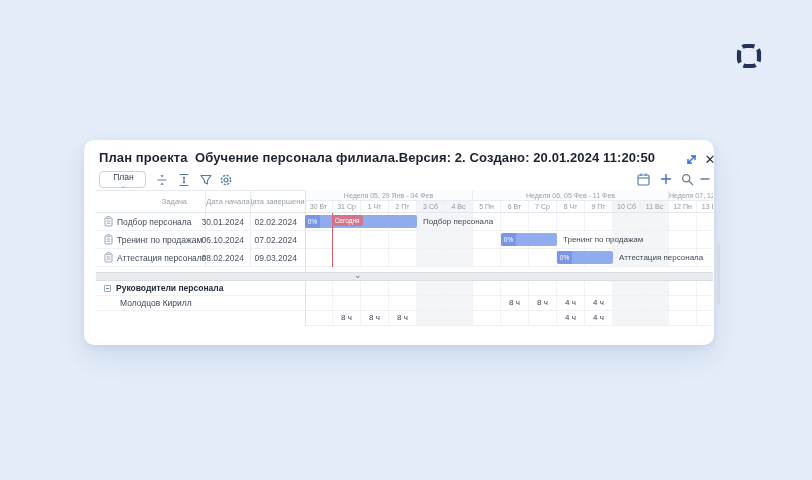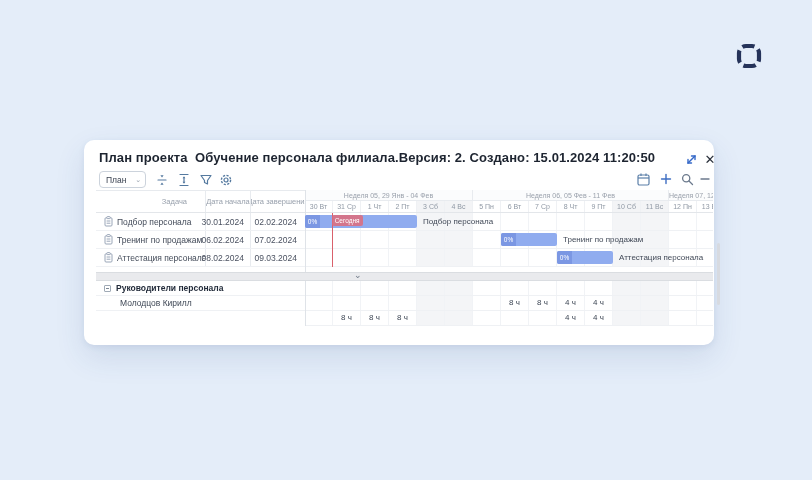--- a/index.html
+++ b/index.html
@@ -26,21 +26,21 @@
   }
   .title-btn { position:absolute; top:13px; width:14px; height:14px; cursor:pointer; }
   .btn-expand { left:601px; }
   .btn-close  { left:619px; font-size:13px; line-height:13px; color:#2b313c; text-align:center; font-weight:400; }
 
   
   .select {
     position:absolute; left:15px; top:31px; width:47px; height:17px;
     border:1px solid #ccd3dc; border-radius:4px; background:#fff;
     font-size:8.5px; color:#3a4250; display:flex; align-items:center;
-    padding:0 4px 0 6px; justify-content:space-between; cursor:pointer;
+    padding:0 4px 0 6px; justify-content:space-between; cursor:pointer;flex-direction:column;
   }
   .select .chev { color:#96a0ad; font-size:7px; line-height:7px; }
   .tbicon { position:absolute; top:32px; width:16px; height:16px; cursor:pointer; }
   .i1{left:70px;} .i2{left:92px;} .i3{left:114px;} .i4{left:134px;}
   .r1{left:552px;} .r2{left:575px;} .r3{left:596px;} .r4{left:614px;}
 
   
   .grid { position:absolute; left:12px; top:50px; width:617px; height:136px; font-size:8.5px; }
   .grid .vborder { position:absolute; left:209px; top:0; width:1px; height:136px; background:#dfe3e8; z-index:2; }
   .gridtop { position:absolute; left:0; top:0; width:617px; height:1px; background:#e7eaee; }
@@ -98,21 +98,21 @@
 <body>
 
 <div class="logo">
   <svg width="28" height="28" viewBox="0 0 28 28">
     <rect x="4" y="4" width="20" height="20" rx="7" fill="none" stroke="#25335a" stroke-width="4.2" stroke-dasharray="12.5 4.5" stroke-dashoffset="4" stroke-linecap="butt"></rect>
   </svg>
 </div>
 
 <div class="card">
 
-  <div class="card-title">План проекта  Обучение персонала филиала.Версия: 2. Создано: 15.01.2024 11:20:50</div>
+  <div class="card-title">План проекта  Обучение персонала филиала.Версия: 2. Создано: 20.01.2024 11:20:50</div>
 
   <div class="title-btn btn-expand">
     <svg width="13" height="13" viewBox="0 0 13 13" stroke="#3568c8" stroke-width="1.4" fill="none" stroke-linecap="round">
       <line x1="3" y1="10" x2="10" y2="3"></line>
       <polyline points="6.5,3 10,3 10,6.5"></polyline>
       <polyline points="3,6.5 3,10 6.5,10"></polyline>
     </svg>
   </div>
   <div class="title-btn btn-close">✕</div>
 
@@ -206,21 +206,21 @@
           <span>
             <svg width="9" height="11" viewBox="0 0 9 11" stroke="#9aa6b8" stroke-width="1" fill="none">
               <rect x="1" y="1.8" width="7" height="8.2" rx="1"></rect>
               <rect x="2.8" y="0.6" width="3.4" height="2" rx="0.6" fill="#fff"></rect>
               <line x1="2.6" y1="5" x2="6.4" y2="5"></line>
               <line x1="2.6" y1="7.2" x2="6.4" y2="7.2"></line>
             </svg>
           </span>
           <span>Тренинг по продажам</span>
         </div>
-        <div class="c2">06.02.2024</div>
+        <div class="c2">06.10.2024</div>
         <div class="c3">07.02.2024</div>
       </div>
 
       <div class="lt-row">
         <div class="c1">
           <span>
             <svg width="9" height="11" viewBox="0 0 9 11" stroke="#9aa6b8" stroke-width="1" fill="none">
               <rect x="1" y="1.8" width="7" height="8.2" rx="1"></rect>
               <rect x="2.8" y="0.6" width="3.4" height="2" rx="0.6" fill="#fff"></rect>
               <line x1="2.6" y1="5" x2="6.4" y2="5"></line>

